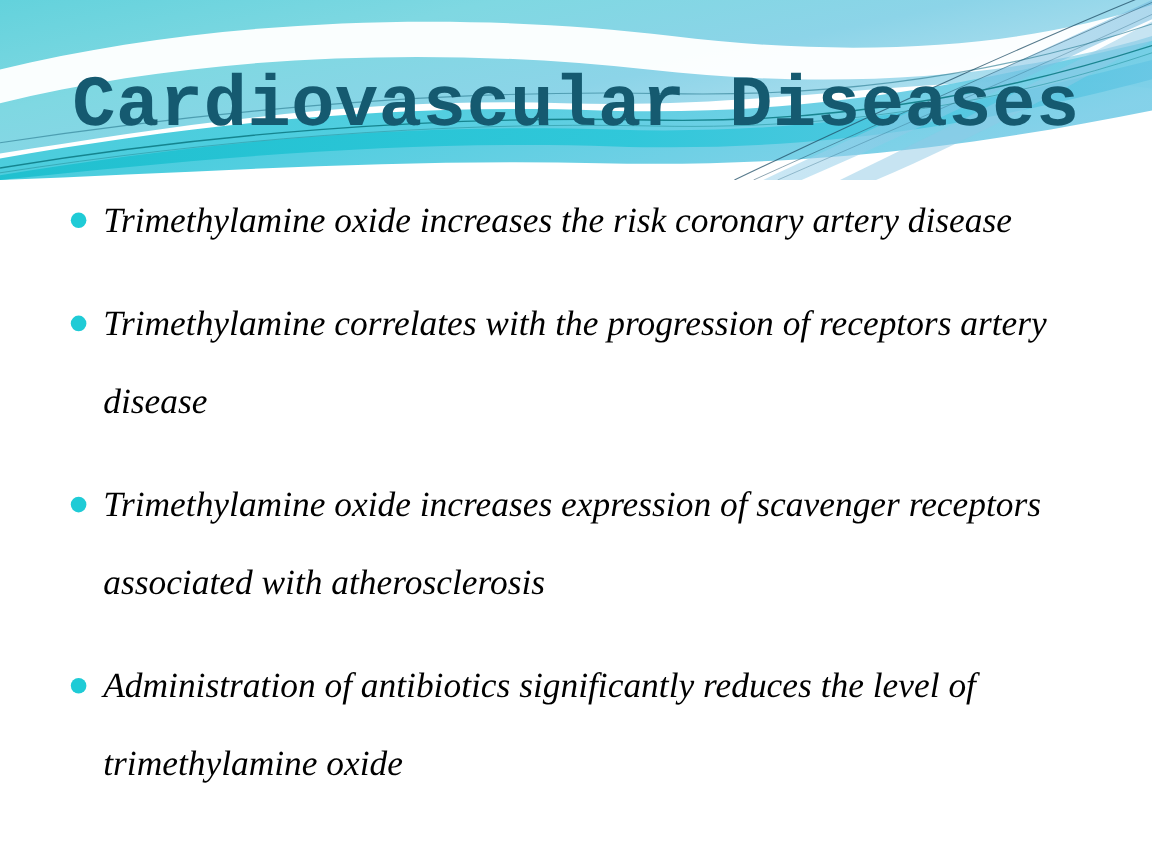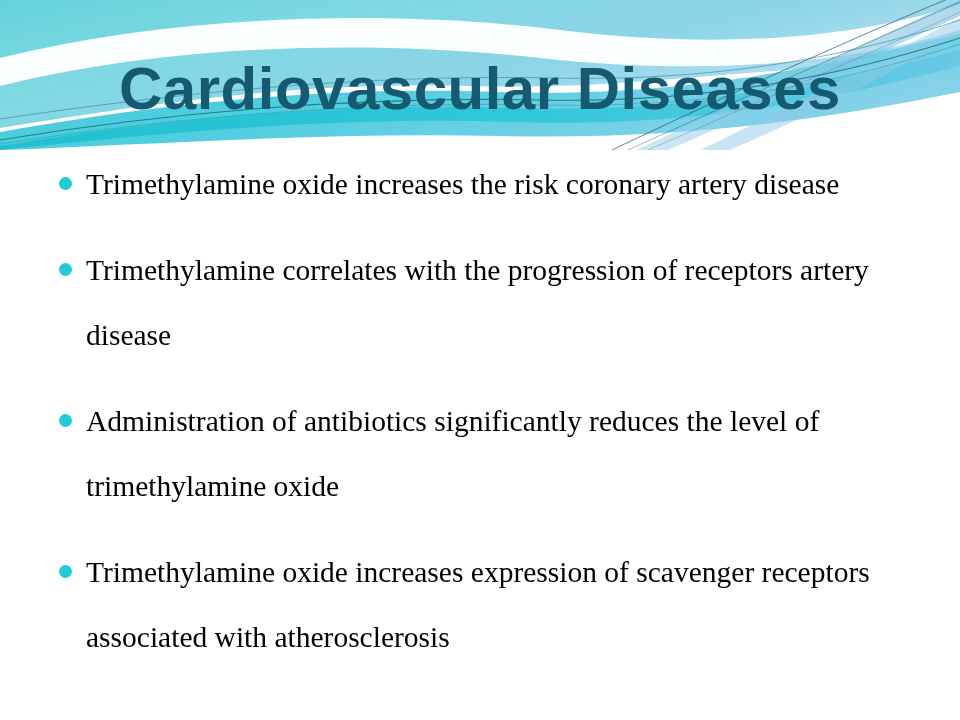--- a/index.html
+++ b/index.html
@@ -29,38 +29,39 @@
   
   #title-block {
     position: absolute;
     top: 56px;
     left: 0;
     width: 960px;
     text-align: center;
   }
   #slide-title {
     display: inline-block;
-    font-family: Liberation Sans, sans-serif;
+    font-family: Liberation Mono, monospace;
     font-weight: bold;
     font-size: 60px;
     line-height: 66px;
     letter-spacing: 0.5px;
     color: #155A70;
     white-space: nowrap;
   }
 
   
   #body-list {
     position: absolute;
     top: 152px;
     left: 46px;
     width: 880px;
     margin: 0;
     padding: 0;
     list-style: none;
+    font-style: italic;
   }
   .bullet-item {
     position: relative;
     padding-left: 40px;
     margin-bottom: 21px;
     font-size: 29.5px;
     line-height: 65px;
     color: #000000;
     font-family: "Liberation Serif", "DejaVu Serif", serif;
   }
@@ -141,21 +142,21 @@
     <li class="bullet-item">
       <span class="bullet-marker"></span>
       <span class="bullet-text">Trimethylamine oxide increases the risk coronary artery disease</span>
     </li>
     <li class="bullet-item">
       <span class="bullet-marker"></span>
       <span class="bullet-text">Trimethylamine correlates with the progression of receptors artery disease</span>
     </li>
     <li class="bullet-item">
       <span class="bullet-marker"></span>
-      <span class="bullet-text">Administration of antibiotics significantly reduces the level of trimethylamine oxide</span>
+      <span class="bullet-text">Trimethylamine oxide increases expression of scavenger receptors associated with atherosclerosis</span>
     </li>
     <li class="bullet-item">
       <span class="bullet-marker"></span>
-      <span class="bullet-text">Trimethylamine oxide increases expression of scavenger receptors associated with atherosclerosis</span>
+      <span class="bullet-text">Administration of antibiotics significantly reduces the level of trimethylamine oxide</span>
     </li>
   </ul>
 
 </div>
 
 </body></html>

